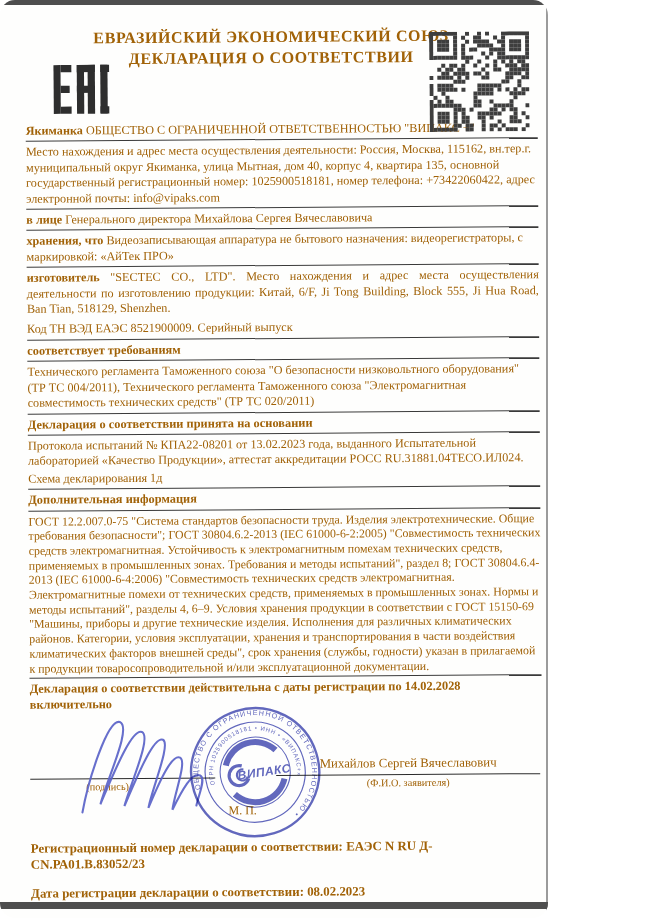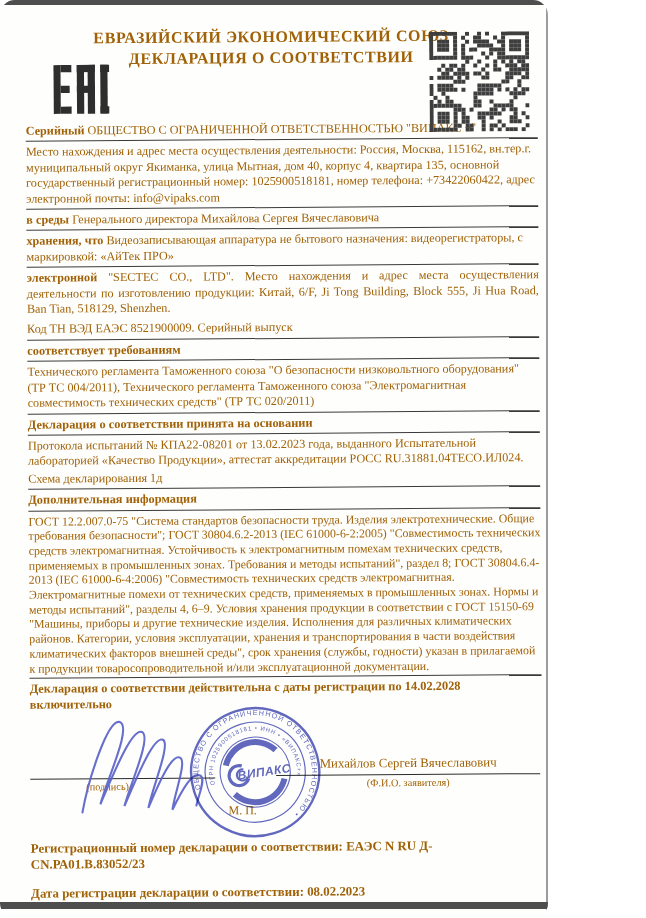--- a/index.html
+++ b/index.html
@@ -373,25 +373,25 @@
             <rect x="68" y="96" width="4" height="4"></rect>
             <rect x="76" y="96" width="4" height="4"></rect>
             <rect x="80" y="96" width="4" height="4"></rect>
             <rect x="84" y="96" width="4" height="4"></rect>
             <rect x="92" y="96" width="4" height="4"></rect>
           </g>
         </svg>
     </div>
 
     <div class="body">
-      <p class="row u"><b>Серийный</b> <span>ОБЩЕСТВО С ОГРАНИЧЕННОЙ ОТВЕТСТВЕННОСТЬЮ "ВИПАКС +"</span></p>
+      <p class="row u"><b>Якиманка</b> <span>ОБЩЕСТВО С ОГРАНИЧЕННОЙ ОТВЕТСТВЕННОСТЬЮ "ВИПАКС +"</span></p>
       <p class="row u">Место нахождения и адрес места осуществления деятельности: Россия, Москва, 115162, вн.тер.г. муниципальный округ Якиманка, улица Мытная, дом 40, корпус 4, квартира 135, основной государственный регистрационный номер: 1025900518181, номер телефона: +73422060422, адрес электронной почты: info@vipaks.com</p>
-      <p class="row u"><b>в среды</b> <span>Генерального директора Михайлова Сергея Вячеславовича</span></p>
+      <p class="row u"><b>в лице</b> <span>Генерального директора Михайлова Сергея Вячеславовича</span></p>
       <p class="row u"><b>хранения, что</b> <span>Видеозаписывающая аппаратура не бытового назначения: видеорегистраторы, с маркировкой: «АйТек ПРО»</span></p>
-      <p class="row just"><b>электронной</b> <span>"SECTEC CO., LTD". Место нахождения и адрес места осуществления деятельности по изготовлению продукции: Китай, 6/F, Ji Tong Building, Block 555, Ji Hua Road, Ban Tian, 518129, Shenzhen.</span></p>
+      <p class="row just"><b>изготовитель</b> <span>"SECTEC CO., LTD". Место нахождения и адрес места осуществления деятельности по изготовлению продукции: Китай, 6/F, Ji Tong Building, Block 555, Ji Hua Road, Ban Tian, 518129, Shenzhen.</span></p>
       <p class="row u">Код ТН ВЭД ЕАЭС 8521900009. Серийный выпуск</p>
       <p class="row u hd">соответствует требованиям</p>
       <p class="row u">Технического регламента Таможенного союза "О безопасности низковольтного оборудования" (ТР ТС 004/2011), Технического регламента Таможенного союза "Электромагнитная совместимость технических средств" (ТР ТС 020/2011)</p>
       <p class="row u hd">Декларация о соответствии принята на основании</p>
       <p class="row" style="margin-bottom:0;">Протокола испытаний № КПА22-08201 от 13.02.2023 года, выданного Испытательной лабораторией «Качество Продукции», аттестат аккредитации РОСС RU.31881.04ТЕСО.ИЛ024.</p>
       <p class="row u">Схема декларирования 1д</p>
       <p class="row u hd">Дополнительная информация</p>
       <p class="row u small">ГОСТ 12.2.007.0-75 "Система стандартов безопасности труда. Изделия электротехнические. Общие требования безопасности"; ГОСТ 30804.6.2-2013 (IEC 61000-6-2:2005)   "Совместимость технических средств электромагнитная. Устойчивость к электромагнитным помехам технических средств, применяемых в промышленных зонах. Требования и методы испытаний", раздел 8; ГОСТ 30804.6.4-2013 (IEC 61000-6-4:2006) "Совместимость технических средств электромагнитная. Электромагнитные помехи от технических средств, применяемых в промышленных зонах. Нормы и методы испытаний", разделы 4, 6–9. Условия хранения продукции в соответствии с ГОСТ 15150-69 "Машины, приборы и другие технические изделия. Исполнения для различных климатических районов. Категории, условия эксплуатации, хранения и транспортирования в части воздействия климатических факторов внешней среды", срок хранения (службы, годности) указан в прилагаемой к продукции товаросопроводительной и/или эксплуатационной документации.</p>
       <p class="row hd">Декларация о соответствии действительна с даты регистрации по 14.02.2028 включительно</p>
 

